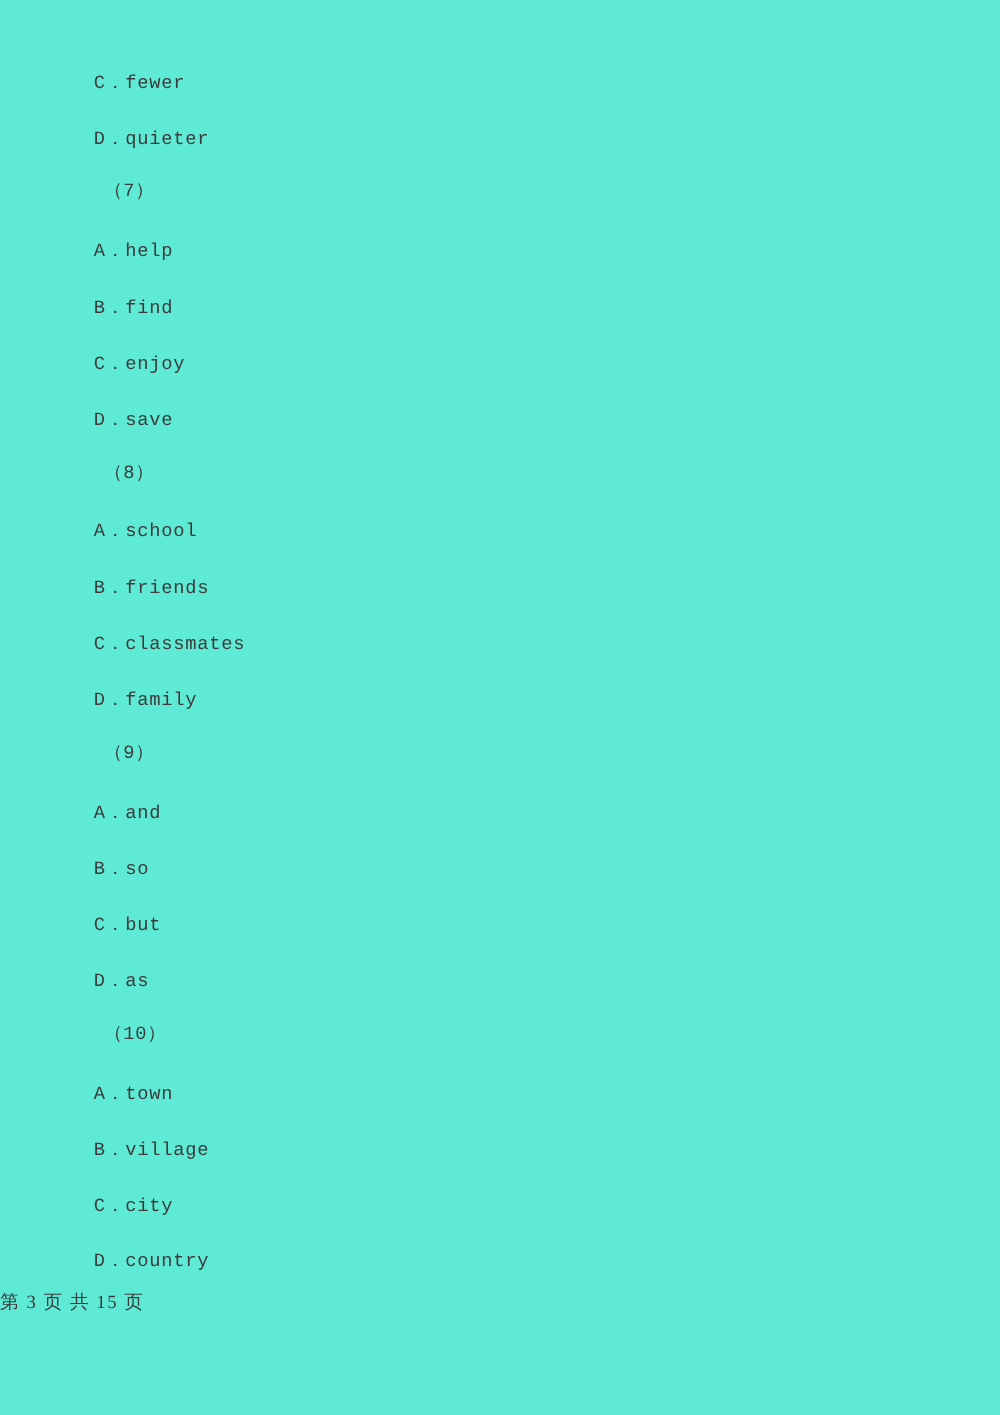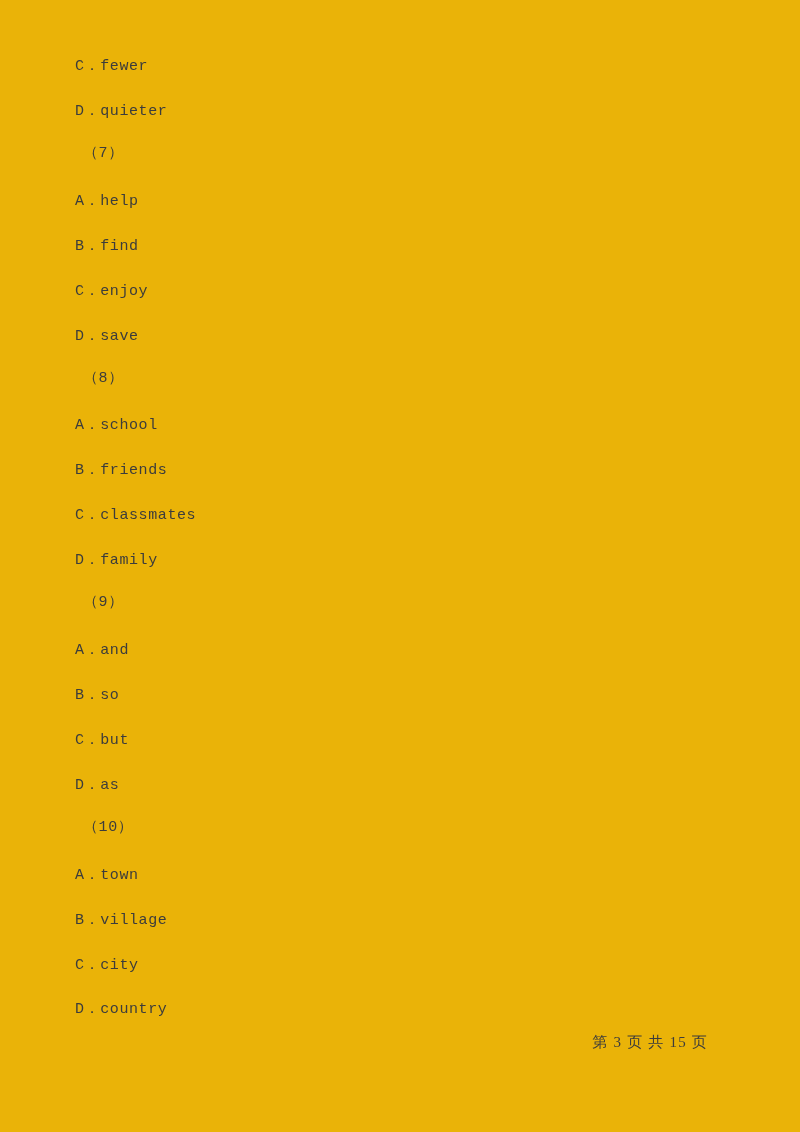--- a/index.html
+++ b/index.html
@@ -7,21 +7,21 @@
     padding: 0;
     background: #ffffff;
   }
   body {
     font-family: "Liberation Mono", "DejaVu Sans Mono", monospace;
   }
   .page {
     position: relative;
     width: 800px;
     height: 1132px;
-    background: #eab308;
+    background: #5eead4;
     overflow: hidden;
     box-sizing: border-box;
   }
   .content {
     position: absolute;
     left: 0;
     top: 0;
     width: 800px;
   }
   .line {
@@ -40,21 +40,21 @@
     padding-left: 75px;
   }
   .qnum {
     padding-left: 83px;
   }
   .footer {
     position: absolute;
     left: 0;
     top: 1031px;
     width: 708px;
-    text-align: right;
+    text-align: left;
     color: #3c3c3c;
     font-size: 15px;
     line-height: 22px;
     letter-spacing: 1.2px;
     white-space: pre;
     font-family: "Liberation Serif", "DejaVu Serif", serif;
   }
 </style>
 </head>
 <body>

